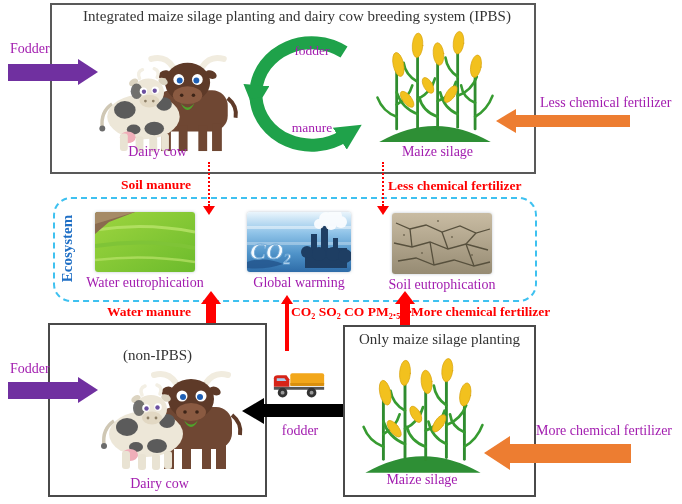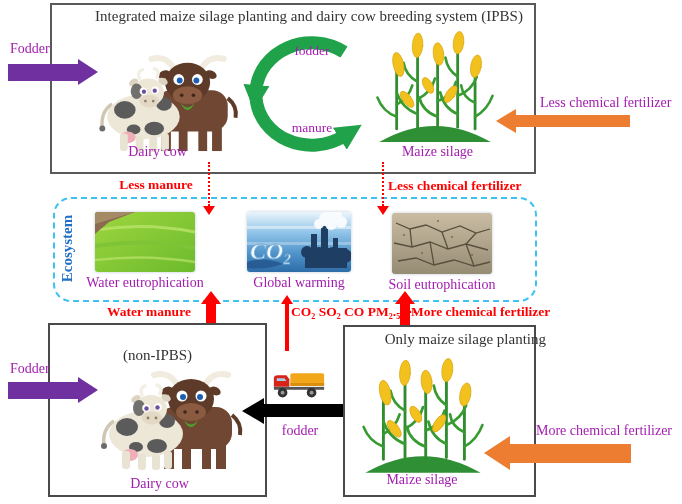--- a/index.html
+++ b/index.html
@@ -103,21 +103,21 @@
           <ellipse cx="117" cy="40" rx="6" ry="13" transform="rotate(10 117 40)"></ellipse>
           <ellipse cx="38" cy="78" rx="5" ry="11" transform="rotate(-38 38 78)"></ellipse>
           <ellipse cx="88" cy="72" rx="5" ry="11" transform="rotate(34 88 72)"></ellipse>
           <ellipse cx="62" cy="62" rx="5" ry="10" transform="rotate(-30 62 62)"></ellipse>
         </g>
       </g>
     </defs>
   </svg>
 
   <div class="box" style="left:50px;top:3px;width:486px;height:171px;"></div>
-  <div class="lbl title center" style="left:76px;top:8px;width:466px;">Integrated maize silage planting and dairy cow breeding system (IPBS)</div>
+  <div class="lbl title center" style="left:64px;top:8px;width:466px;">Integrated maize silage planting and dairy cow breeding system (IPBS)</div>
 
   <svg style="position:absolute;left:92px;top:55px;" width="148" height="98" viewBox="0 0 150 100">
       <use href="#cowArt"></use>
     </svg>
   <div class="lbl center" style="left:100px;top:144px;width:115px;">Dairy cow</div>
 
   <svg style="position:absolute;left:240px;top:30px;" width="144" height="130" viewBox="0 0 144 130">
     <defs>
       <marker id="gArrow" markerUnits="userSpaceOnUse" markerWidth="26" markerHeight="26" refX="5" refY="13" orient="auto">
         <path d="M0,0 L26,13 L0,26 Z" fill="var(--green,#1FA24A)"></path>
@@ -138,21 +138,21 @@
   <div class="shaft" style="left:8px;top:64px;width:70px;height:17px;background:var(--purple,#7030A0);"></div>
   <div class="head" style="left:78px;top:59px;border-left:20px solid var(--purple,#7030A0);border-top:13px solid transparent;border-bottom:13px solid transparent;"></div>
 
   <div class="lbl" style="left:540px;top:95px;">Less chemical fertilizer</div>
   <div class="head" style="left:496px;top:109px;border-right:20px solid var(--orange,#ED7D31);border-top:12px solid transparent;border-bottom:12px solid transparent;"></div>
   <div class="shaft" style="left:516px;top:115px;width:114px;height:12px;background:var(--orange,#ED7D31);"></div>
 
   <div class="ecosystem-box" style="left:53px;top:197px;width:484px;height:105px;"></div>
   <div class="eco-label" style="left:22px;top:240px;">Ecosystem</div>
 
-  <div class="lbl red" style="left:106px;top:178px;width:100px;text-align:center;">Less manure</div>
+  <div class="lbl red" style="left:106px;top:178px;width:100px;text-align:center;">Soil manure</div>
   <div class="shaft" style="left:208px;top:162px;width:0;height:44px;border-left:2px dotted var(--red,#f00);"></div>
   <div class="head" style="left:203px;top:206px;border-top:9px solid var(--red,#f00);border-left:6px solid transparent;border-right:6px solid transparent;"></div>
 
   <div class="lbl red" style="left:388px;top:179px;">Less chemical fertilizer</div>
   <div class="shaft" style="left:382px;top:162px;width:0;height:44px;border-left:2px dotted var(--red,#f00);"></div>
   <div class="head" style="left:377px;top:206px;border-top:9px solid var(--red,#f00);border-left:6px solid transparent;border-right:6px solid transparent;"></div>
 
   <div class="thumb" style="left:95px;top:212px;width:100px;height:60px;">
     <svg width="100" height="60" viewBox="0 0 100 60">
       <defs>
@@ -269,21 +269,21 @@
     <circle cx="13" cy="27" r="5" fill="#333"></circle>
       <circle cx="13" cy="27" r="2" fill="#999"></circle>
     <circle cx="43" cy="27" r="5" fill="#333"></circle>
       <circle cx="43" cy="27" r="2" fill="#999"></circle>
   </svg>
   <div class="head" style="left:242px;top:398px;border-right:22px solid #000;border-top:13px solid transparent;border-bottom:13px solid transparent;"></div>
   <div class="shaft" style="left:264px;top:404px;width:95px;height:13px;background:#000;"></div>
   <div class="lbl center" style="left:272px;top:423px;width:56px;">fodder</div>
 
   <div class="box thinbox" style="left:343px;top:325px;width:193px;height:172px;"></div>
-  <div class="lbl title center" style="left:365px;top:331px;width:181px;text-align:right;">Only maize silage planting</div>
+  <div class="lbl title center" style="left:349px;top:331px;width:181px;">Only maize silage planting</div>
   <svg style="position:absolute;left:360px;top:356px;" width="126" height="122" viewBox="0 0 140 130">
       <use href="#maizeArt"></use>
     </svg>
   <div class="lbl center" style="left:366px;top:472px;width:112px;">Maize silage</div>
 
   <div class="lbl" style="left:536px;top:423px;">More chemical fertilizer</div>
   <div class="head" style="left:484px;top:436px;border-right:26px solid var(--orange,#ED7D31);border-top:17px solid transparent;border-bottom:17px solid transparent;"></div>
   <div class="shaft" style="left:510px;top:444px;width:121px;height:19px;background:var(--orange,#ED7D31);"></div>
 
 </div>

